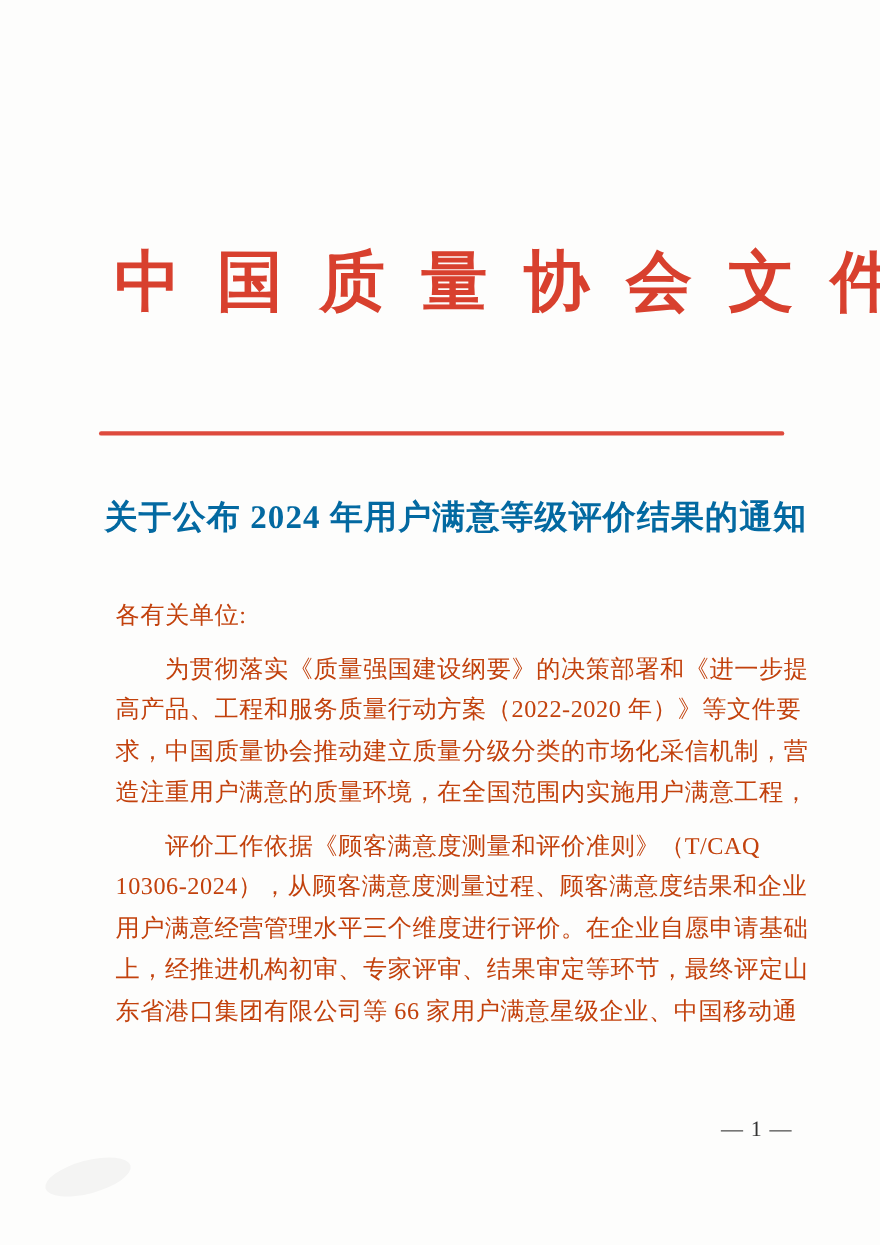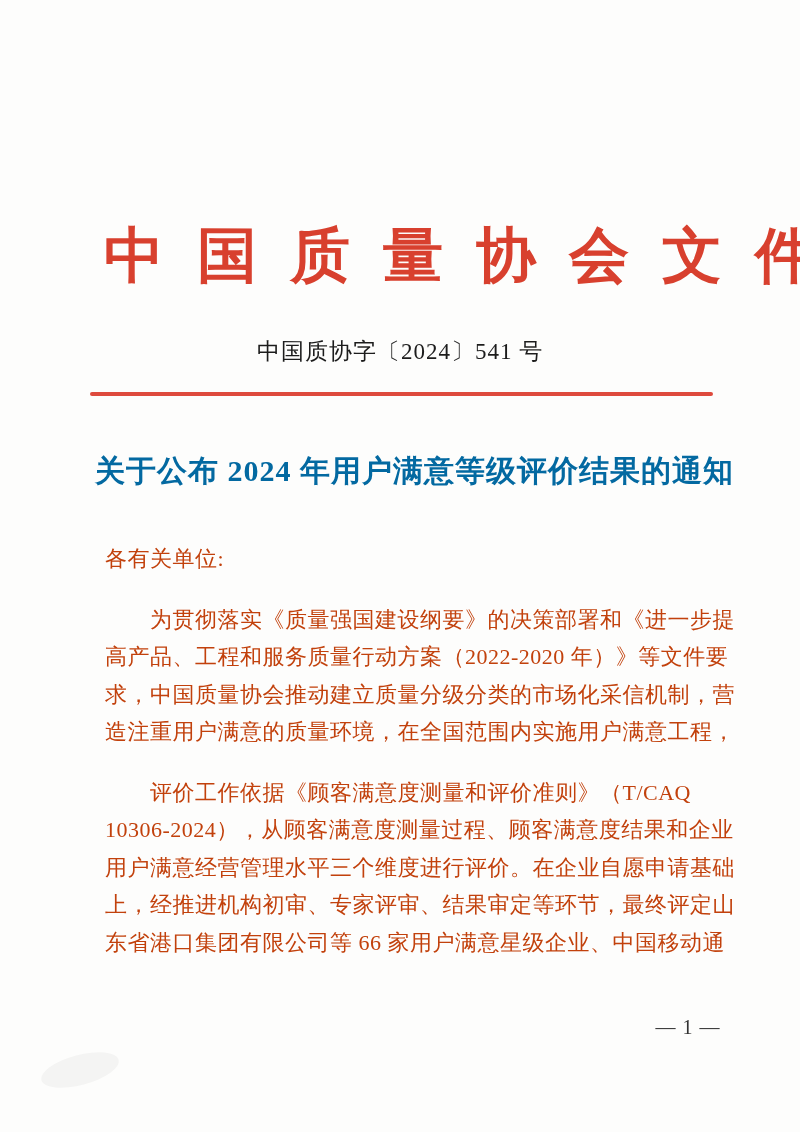--- a/index.html
+++ b/index.html
@@ -69,21 +69,21 @@
   }
   .body-text {
     position: absolute;
     left: 105px; top: 540px;
     width: 610px;
     font-size: 22px;
     line-height: 37.5px;
     letter-spacing: 0.5px;
     color: #c2410c;
   }
-  .paragraph { margin-top: 23px; }
+  .paragraph { margin-top: 11px; }
   .line { white-space: nowrap; }
   .line.indent { text-indent: 45px; }
   .page-number {
     position: absolute;
     left: 648px; top: 1016px;
     width: 80px;
     text-align: center;
     font-size: 20px;
     letter-spacing: 1px;
     color: #333;
@@ -92,21 +92,20 @@
 </style>
 </head>
 <body>
 
 <div class="page">
 
   <div class="scan-smudge"></div>
 
   <div class="letterhead-title">中 国 质 量 协 会 文 件</div>
 
-  <div class="doc-number">中国质协字〔2024〕541 号</div>
 
   <div class="red-divider"></div>
 
   <div class="notice-title">关于公布 2024 年用户满意等级评价结果的通知</div>
 
   <div class="body-text">
     <div class="line">各有关单位:</div>
 
     <div class="paragraph">
       <div class="line indent">为贯彻落实《质量强国建设纲要》的决策部署和《进一步提</div>

